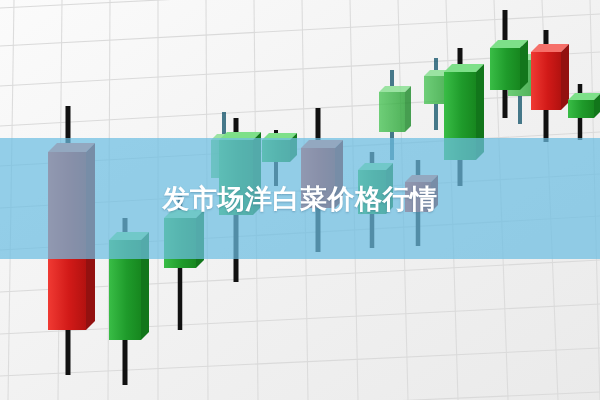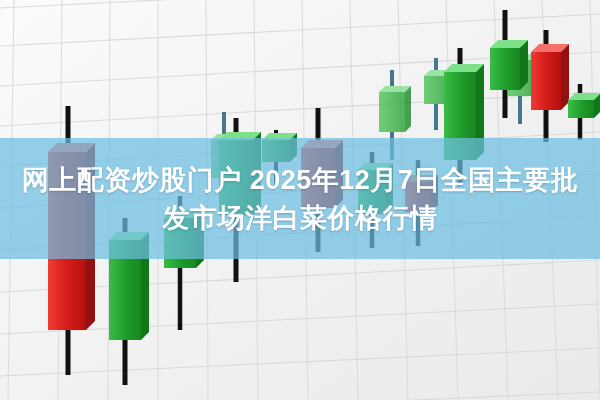--- a/index.html
+++ b/index.html
@@ -235,17 +235,16 @@
           <polygon points="568,100 575,93 601,93 594,100" fill="#7ee089"></polygon>
           <polygon points="594,100 601,93 601,111 594,118" fill="#12761b"></polygon>
         </g>
       </g>
     </svg>
   </div>
 
   <div id="overlay-band" style="top: 138px; height: 121px; background: rgb(108, 190, 226); opacity: 0.72;"></div>
 
   <div id="headline" style="top: 138px; height: 121px;">
-    <div class="line" style="color: rgb(255, 255, 255);">网上配资炒股门户 2025年12月7日全国主要批</div>
     <div class="line" style="color: rgb(255, 255, 255);">发市场洋白菜价格行情</div>
   </div>
 
 </div>
 
 </body></html>

